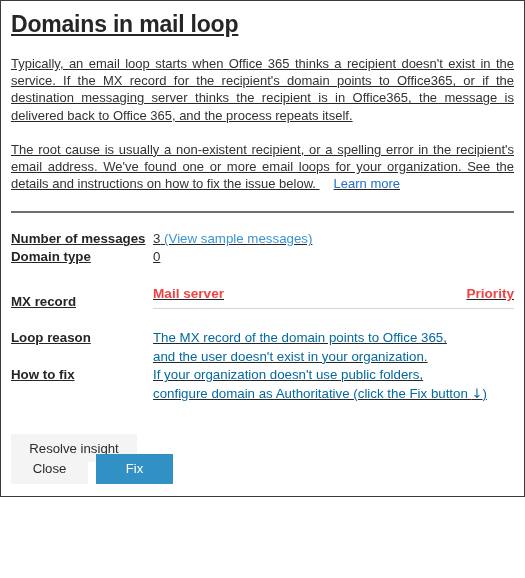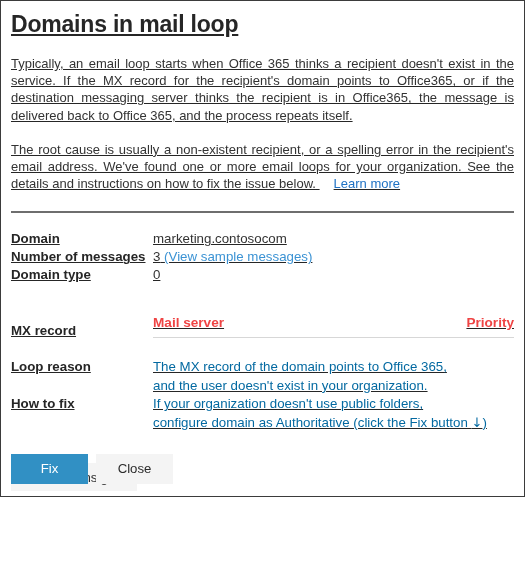--- a/index.html
+++ b/index.html
@@ -79,21 +79,21 @@
     width: 142px;
     font-weight: bold;
     color: #262626;
     white-space: nowrap;
   }
   .detail-table td.val {
     color: #333333;
   }
 
   .mx-row {
-    margin-top: 30px;
+    margin-top: 19px;
     display: flex;
     align-items: center;
   }
   .mx-label {
     width: 142px;
     flex: 0 0 142px;
     font-size: 13.3px;
     font-weight: bold;
     color: #262626;
     padding-top: 9px;
@@ -206,24 +206,20 @@
 
     <div class="intro-block">
       <p class="intro-para">Typically, an email loop starts when Office 365 thinks a recipient doesn't exist in the service. If the MX record for the recipient's domain points to Office365, or if the destination messaging server thinks the recipient is in Office365, the message is delivered back to Office 365, and the process repeats itself.</p>
       <p class="intro-para"><span>The root cause is usually a non-existent recipient, or a spelling error in the recipient's email address. We've found one or more email loops for your organization. See the details and instructions on how to fix the issue below.</span> <a class="link" href="#">Learn more</a></p>
     </div>
 
     <div class="divider"></div>
 
     <table class="detail-table">
       <tbody>
-          <tr>
-        <td class="lbl">Domain</td>
-        <td class="val">marketing.contosocom</td>
-      </tr>
       <tr>
         <td class="lbl">Number of messages</td>
         <td class="val"><span>3</span> <a class="link-soft" href="#">(View sample messages)</a></td>
       </tr>
       <tr>
         <td class="lbl">Domain type</td>
         <td class="val">0</td>
       </tr>
     </tbody>
       </table>
@@ -258,17 +254,17 @@
       </table>
 
     <div class="resolve-wrap">
       <button class="btn btn-plain">Resolve insight</button>
     </div>
 
   </div>
 
   <div class="footer">
     <div class="footer-row">
+      <button class="btn btn-secondary">Close</button>
       <button class="btn btn-primary">Fix</button>
-      <button class="btn btn-secondary">Close</button>
     </div>
   </div>
 </div>
 
 </body></html>

